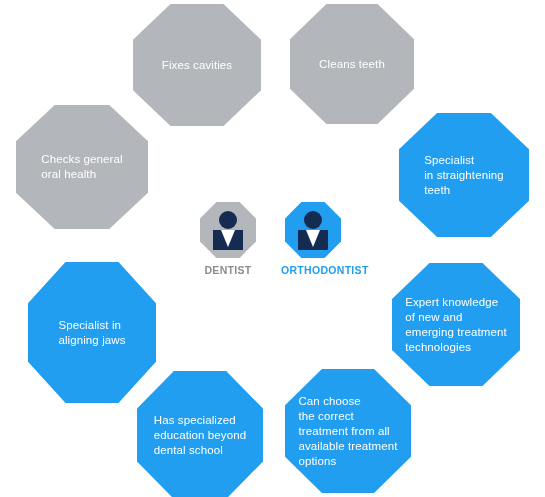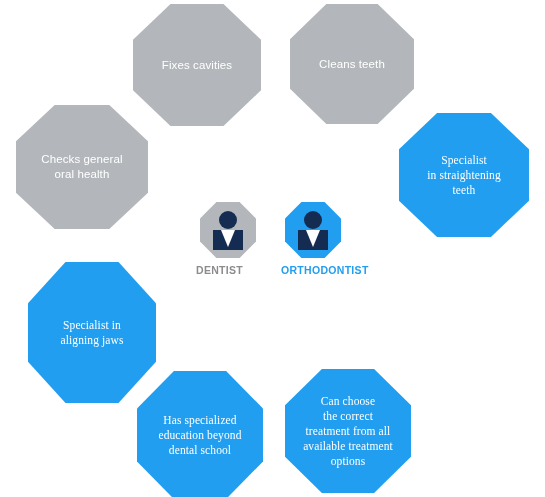--- a/index.html
+++ b/index.html
@@ -26,45 +26,46 @@
     display: flex;
     align-items: center;
     justify-content: center;
     box-sizing: border-box;
     clip-path: polygon(
       29.29% 0%, 70.71% 0%,
       100% 29.29%, 100% 70.71%,
       70.71% 100%, 29.29% 100%,
       0% 70.71%, 0% 29.29%
     );
-    text-align: center;
+    text-align: left;
   }
   .octagon .label {
     color: #ffffff;
     font-size: 11.5px;
     line-height: 15px;
     letter-spacing: 0.1px;
     padding: 0 8px;
     white-space: pre-line;
     font-weight: 400;
   }
   .oct-gray  { background: #b3b7bb; }
-  .oct-blue  { background: #219ef0; font-family: Liberation Serif, serif; }
+  .oct-blue  { background: #219ef0; }
 
   
   #center-group {
     position: absolute;
     left: 196px;
     top: 202px;
     width: 172px;
     height: 86px;
   }
   .persona {
     position: absolute;
     width: 64px;
+    text-align: center;
   }
   .persona-badge {
     position: relative;
     width: 56px;
     height: 56px;
     margin: 0 auto;
     clip-path: polygon(
       29.29% 0%, 70.71% 0%,
       100% 29.29%, 100% 70.71%,
       70.71% 100%, 29.29% 100%,
@@ -131,20 +132,26 @@
     <span class="label">Checks general
 oral health</span>
   </div>
 
   <div class="octagon oct-blue" style="left:399px; top:113px; width:130px; height:124px;">
     <span class="label">Specialist
 in straightening
 teeth</span>
   </div>
 
+  <div class="octagon oct-blue" style="left:392px; top:263px; width:128px; height:123px;">
+    <span class="label">Expert knowledge
+of new and
+emerging treatment
+technologies</span>
+  </div>
 
   <div class="octagon oct-blue" style="left:285px; top:369px; width:126px; height:124px;">
     <span class="label">Can choose
 the correct
 treatment from all
 available treatment
 options</span>
   </div>
 
   <div class="octagon oct-blue" style="left:137px; top:371px; width:126px; height:128px;">

